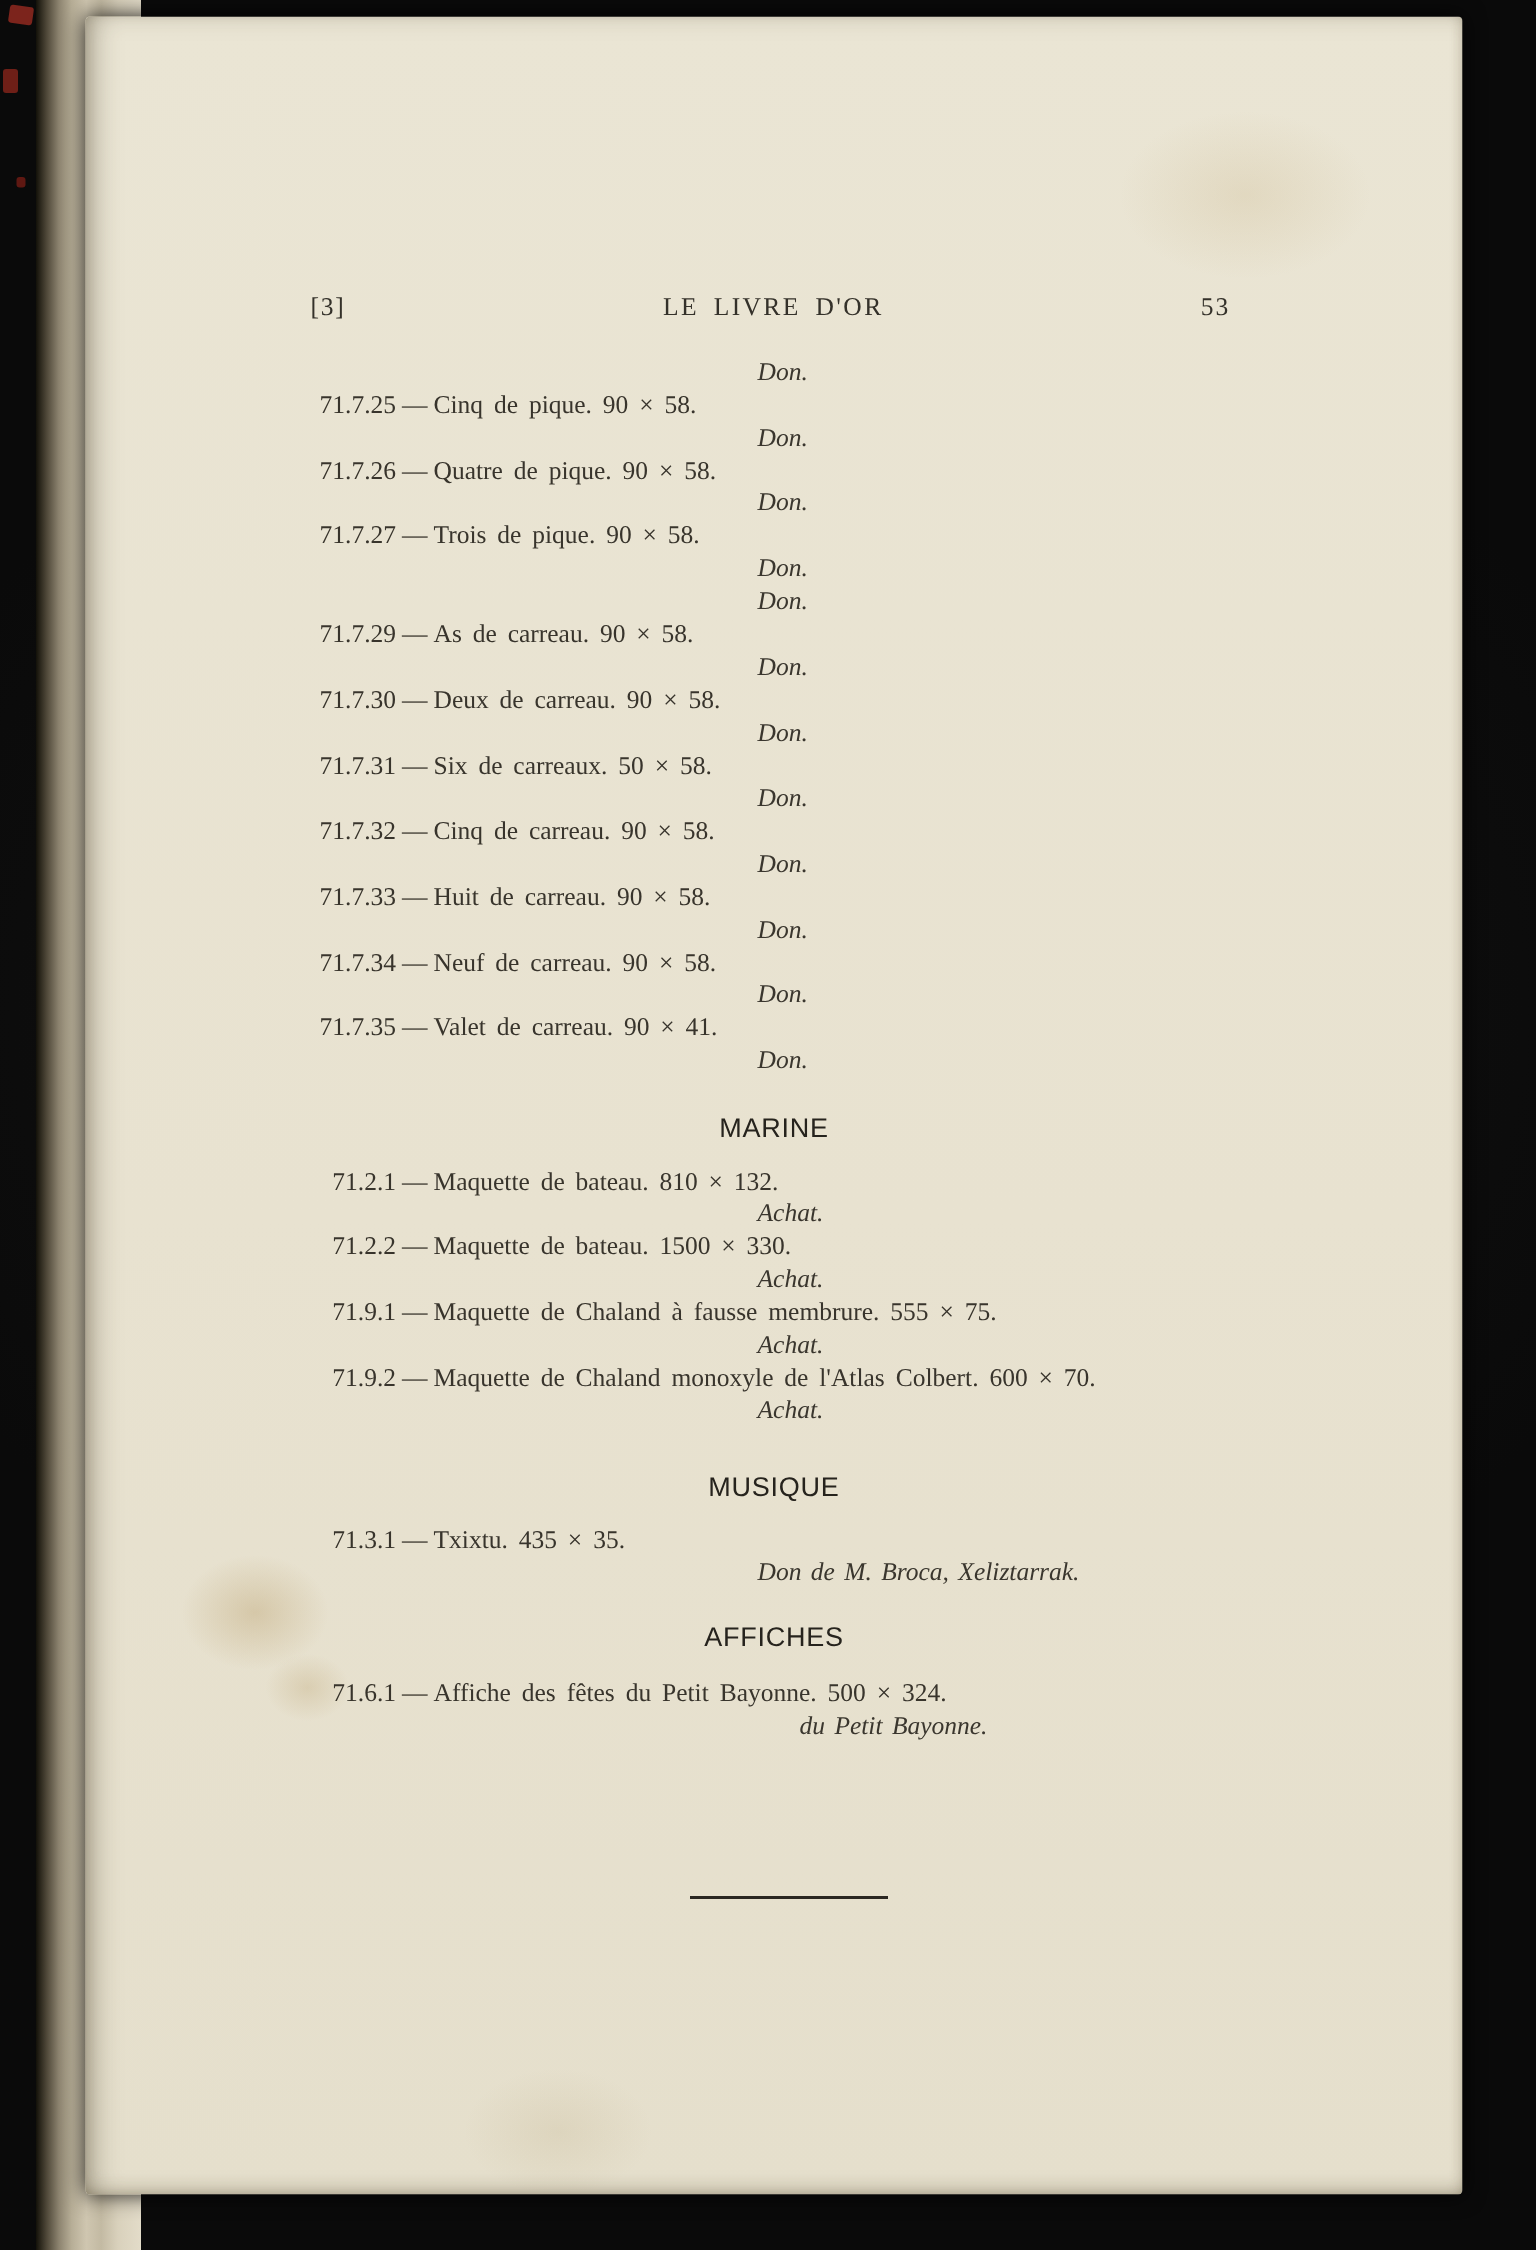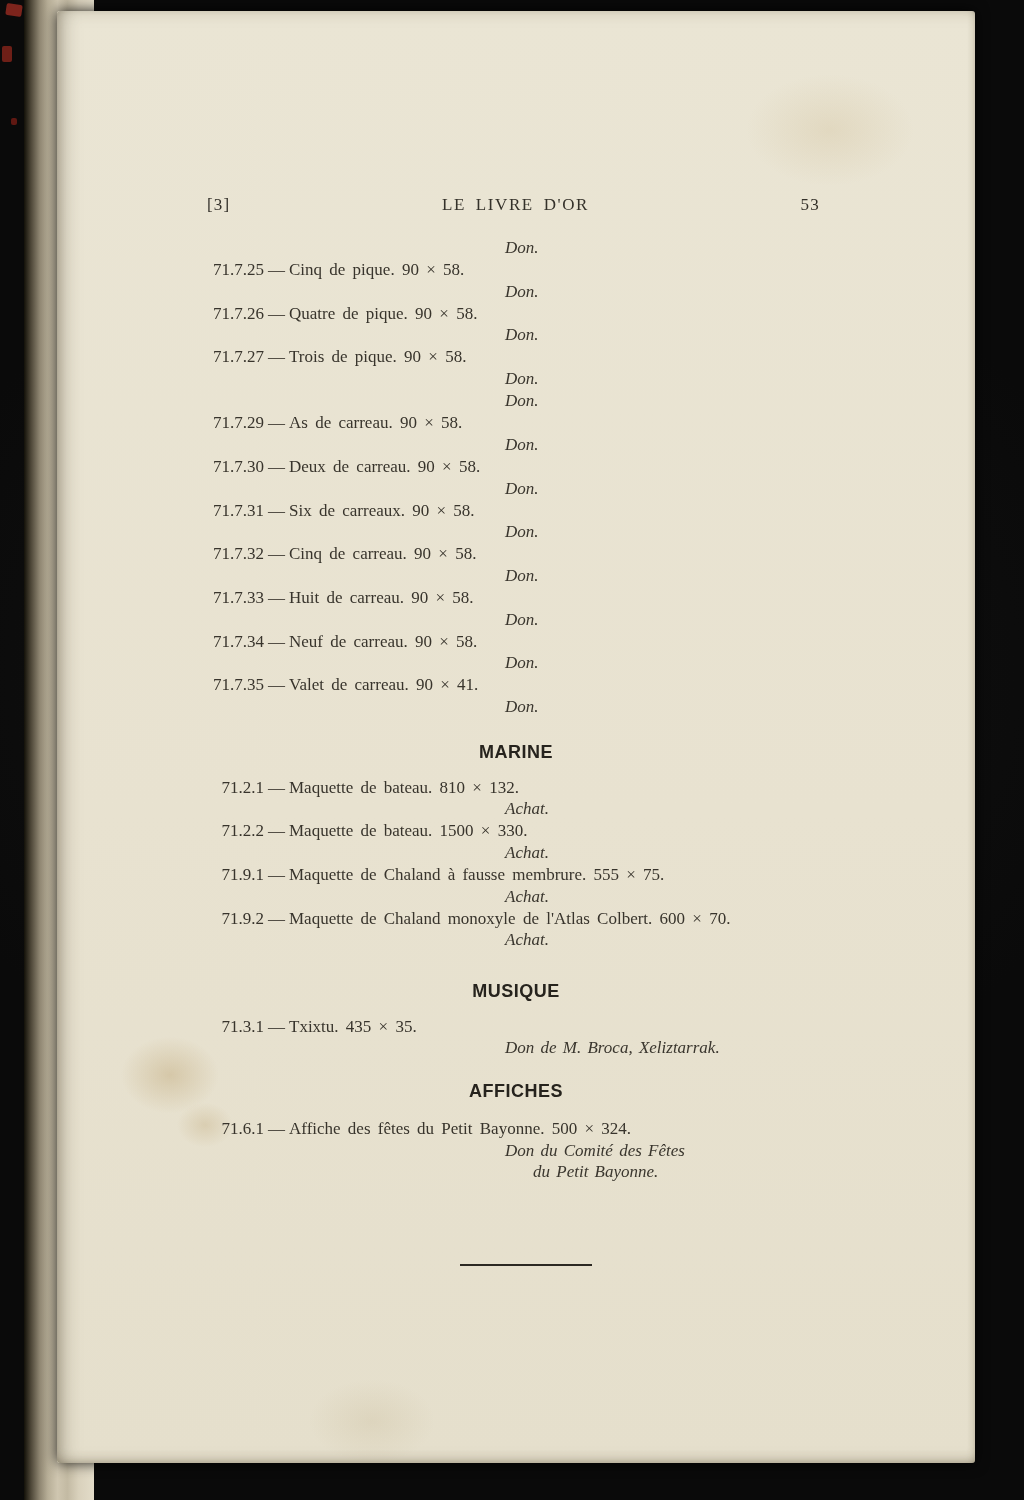--- a/index.html
+++ b/index.html
@@ -59,21 +59,21 @@
   .num { display: inline-block; min-width: 57px; text-align: right; }
   .dash { padding: 0 4px; }
   .credit {
     font-style: italic; font-size: 17px; line-height: 21.6px;
     margin-left: 298px; color: #3a362e; word-spacing: 2px;
   }
   .credit-cont { margin-left: 326px; }
 
   .sec-title {
     font-family: "Liberation Sans", "DejaVu Sans", sans-serif;
-    font-weight: bold; font-size: 18px; letter-spacing: 0.5px;
+    font-weight: normal; font-size: 18px; letter-spacing: 0.5px;
     color: #26231d; text-align: center;
     margin: 16px 0 14px -60px;
   }
   section.sec-marine  .sec-title { margin-top: 24px; }
   section.sec-musique .sec-title { margin-top: 30px; margin-bottom: 14px; }
   section.sec-affiches .sec-title { margin-top: 22px; margin-bottom: 16px; }
 
   .end-rule {
     position: absolute; left: 403px; top: 1253px; width: 132px; height: 0;
     border-top: 2.5px solid #2b2822;
@@ -118,21 +118,21 @@
         </div>
         <div class="entry">
           <div class="entry-main"><span class="num">71.7.29</span><span class="dash">—</span><span class="desc">As de carreau. 90 × 58.</span></div>
           <div class="credit">Don.</div>
         </div>
         <div class="entry">
           <div class="entry-main"><span class="num">71.7.30</span><span class="dash">—</span><span class="desc">Deux de carreau. 90 × 58.</span></div>
           <div class="credit">Don.</div>
         </div>
         <div class="entry">
-          <div class="entry-main"><span class="num">71.7.31</span><span class="dash">—</span><span class="desc">Six de carreaux. 90 × 58.</span></div>
+          <div class="entry-main"><span class="num">71.7.31</span><span class="dash">—</span><span class="desc">Six de carreaux. 50 × 58.</span></div>
           <div class="credit">Don.</div>
         </div>
         <div class="entry">
           <div class="entry-main"><span class="num">71.7.32</span><span class="dash">—</span><span class="desc">Cinq de carreau. 90 × 58.</span></div>
           <div class="credit">Don.</div>
         </div>
         <div class="entry">
           <div class="entry-main"><span class="num">71.7.33</span><span class="dash">—</span><span class="desc">Huit de carreau. 90 × 58.</span></div>
           <div class="credit">Don.</div>
         </div>
@@ -168,20 +168,19 @@
         <h2 class="sec-title">MUSIQUE</h2>
         <div class="entry">
           <div class="entry-main"><span class="num">71.3.1</span><span class="dash">—</span><span class="desc">Txixtu. 435 × 35.</span></div>
           <div class="credit">Don de M. Broca, Xeliztarrak.</div>
         </div>
       </section>
       <section class="sec-affiches">
         <h2 class="sec-title">AFFICHES</h2>
         <div class="entry">
           <div class="entry-main"><span class="num">71.6.1</span><span class="dash">—</span><span class="desc">Affiche des fêtes du Petit Bayonne. 500 × 324.</span></div>
-          <div class="credit">Don du Comité des Fêtes</div>
           <div class="credit credit-cont">du Petit Bayonne.</div>
         </div>
       </section>
     </div>
 
   <div class="end-rule"></div>
 </div>
 
 </body></html>

